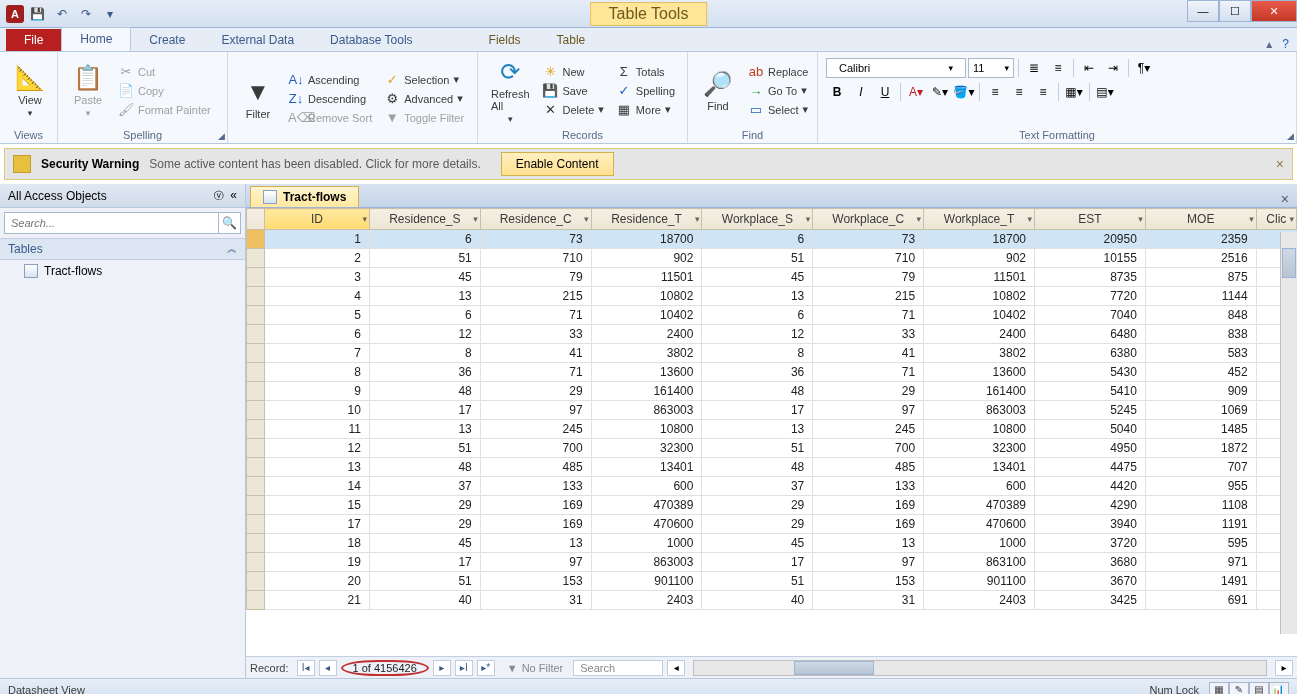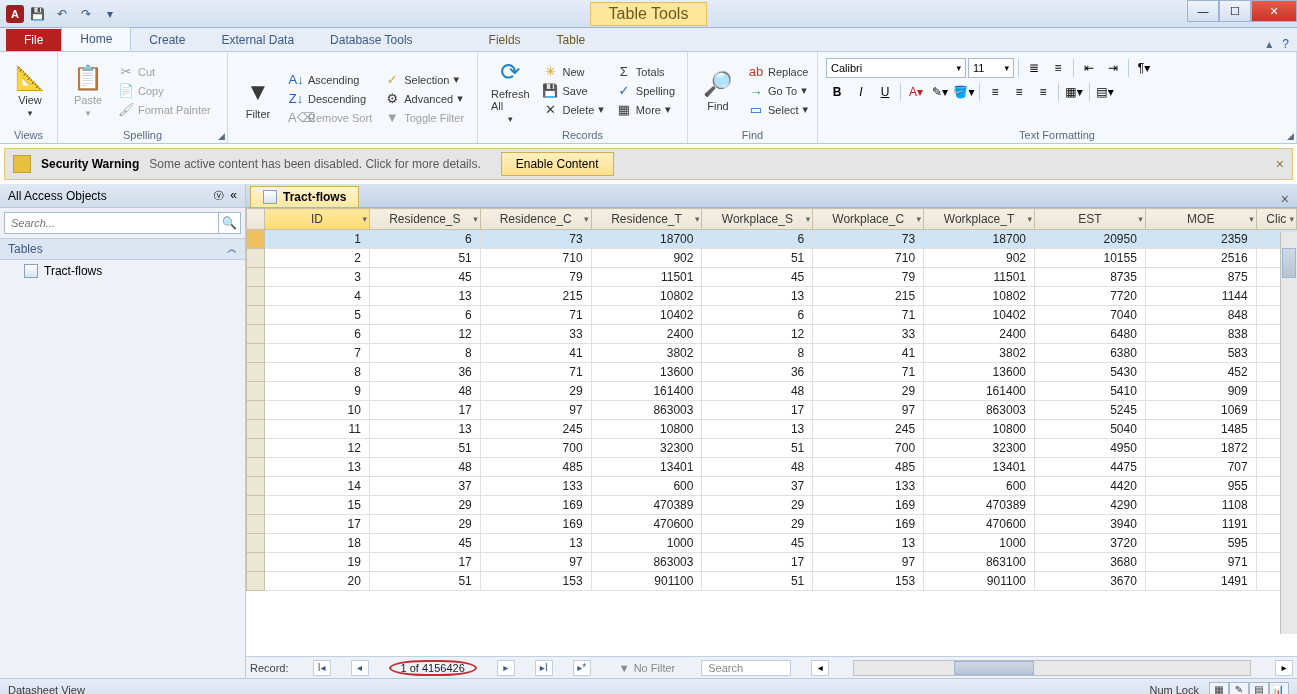--- a/index.html
+++ b/index.html
@@ -30,21 +30,21 @@
 .rgroup { border-right: 1px solid #d0dae8; padding: 2px 8px 0 8px; display: flex; flex-direction: column; justify-content: space-between; position: relative; }
 .rgroup-label { text-align: center; font-size: 11px; color: #5a6a8a; padding: 2px 0; }
 .rgroup-body { flex: 1; display: flex; align-items: center; gap: 4px; }
 .bigbtn { display: flex; flex-direction: column; align-items: center; justify-content: center; gap: 2px; padding: 2px 6px; cursor: pointer; font-size: 11px; color: #3a3a3a; min-width: 44px; }
 .bigbtn .icon { font-size: 24px; }
 .smallbtn { display: flex; align-items: center; gap: 4px; padding: 1px 4px; font-size: 11px; color: #3a3a3a; cursor: pointer; white-space: nowrap; }
 .smallbtn .icon { font-size: 13px; width: 16px; text-align: center; }
 .vstack { display: flex; flex-direction: column; gap: 2px; }
 .disabled { color: #a0a0a0; }
 .launcher { position: absolute; right: 2px; bottom: 2px; font-size: 9px; color: #5a6a8a; cursor: pointer; }
-.fontname { width: 140px; height: 20px; border: 1px solid #a8b8ce; background: #fff; padding: 0 4px; font-size: 11px; display: flex; align-items: center; justify-content: space-between; }
+.fontname { width: 140px; height: 20px; border: 1px solid #a8b8ce; background: #fff; padding: 0 12px; font-size: 11px; display: flex; align-items: center; justify-content: space-between; }
 .fontsize { width: 46px; height: 20px; border: 1px solid #a8b8ce; background: #fff; padding: 0 4px; font-size: 11px; display: flex; align-items: center; justify-content: space-between; }
 .fmt-row { display: flex; gap: 2px; align-items: center; }
 .fmtbtn { width: 22px; height: 20px; display: flex; align-items: center; justify-content: center; font-size: 12px; cursor: pointer; }
 .sep { width: 1px; height: 18px; background: #c0cee0; margin: 0 2px; }
 
 
 .secwarn { height: 32px; background: #e5e5e5; border: 1px solid #e0c878; margin: 4px; display: flex; align-items: center; padding: 0 8px; gap: 10px; }
 .secwarn .shield { width: 18px; height: 18px; background: #e8c040; border: 1px solid #c0a030; }
 .secwarn-title { font-weight: bold; font-size: 12px; }
 .secwarn-text { font-size: 12px; color: #5a5a5a; }
@@ -75,21 +75,21 @@
 table.grid th .dd { position: absolute; right: 2px; top: 50%; transform: translateY(-50%); font-size: 9px; color: #666; }
 table.grid td { border: 1px solid #e0e0e0; padding: 2px 8px; text-align: right; height: 19px; color: #222; }
 table.grid td.rowhdr { background: #ece6d4; width: 18px; border: 1px solid #c8c0ac; }
 table.grid tr.sel td { background: #cfe4f5; }
 table.grid tr.sel td.rowhdr { background: #f0c060; }
 table.grid th.id { background: linear-gradient(#ffe8a0, #ffdc70); }
 .vscroll { position: absolute; right: 0; top: 24px; bottom: 22px; width: 17px; background: #e8e8e8; border-left: 1px solid #c0c0c0; }
 .vscroll .thumb { position: absolute; top: 16px; left: 1px; right: 1px; height: 30px; background: linear-gradient(#d0d8e4,#b8c4d4); border: 1px solid #9db4d6; }
 
 
-.recnav { height: 22px; background: #eef2f8; border-top: 1px solid #c0cee0; display: flex; align-items: center; font-size: 11px; gap: 20px; padding: 0 4px; }
+.recnav { height: 22px; background: #eef2f8; border-top: 1px solid #c0cee0; display: flex; align-items: center; font-size: 11px; gap: 4px; padding: 0 4px; }
 .recnav .lbl { color: #444; margin-right: 4px; }
 .recnav .navbtn { width: 18px; height: 16px; display: flex; align-items: center; justify-content: center; border: 1px solid #c0cee0; background: #fff; cursor: pointer; font-size: 10px; color: #3a5a8a; }
 .recnav .recbox { border: 2px solid #c03030; border-radius: 50%/60%; padding: 0 10px; color: #222; }
 .recnav .nofilter { color: #888; margin-left: 8px; display: flex; align-items: center; gap: 4px; }
 .recnav .searchbox { border: 1px solid #c0cee0; background: #fff; padding: 1px 6px; width: 90px; color: #888; margin-left: 6px; }
 .recnav .hscroll { flex: 1; height: 16px; background: #e8e8e8; margin: 0 4px; border: 1px solid #c0c0c0; position: relative; }
 .recnav .hscroll .thumb { position: absolute; left: 100px; width: 80px; top: 0; bottom: 0; background: linear-gradient(#d0d8e4,#b8c4d4); border: 1px solid #9db4d6; }
 .recnav .hend { width: 18px; height: 16px; border: 1px solid #c0cee0; background: #fff; display: flex; align-items: center; justify-content: center; font-size: 10px; }
 
 
@@ -589,20 +589,33 @@
               <td class="rowhdr"></td>
               <td>20</td>
               <td>51</td>
               <td>153</td>
               <td>901100</td>
               <td>51</td>
               <td>153</td>
               <td>901100</td>
               <td>3670</td>
               <td>1491</td>
+              <td></td>
+            </tr>
+            <tr>
+              <td class="rowhdr"></td>
+              <td>21</td>
+              <td>40</td>
+              <td>31</td>
+              <td>2403</td>
+              <td>40</td>
+              <td>31</td>
+              <td>2403</td>
+              <td>3425</td>
+              <td>691</td>
               <td></td>
             </tr>
           </tbody>
       </table>
       <div class="vscroll">
           <div class="thumb"></div>
         </div>
     </div>
 
     <div class="recnav">

